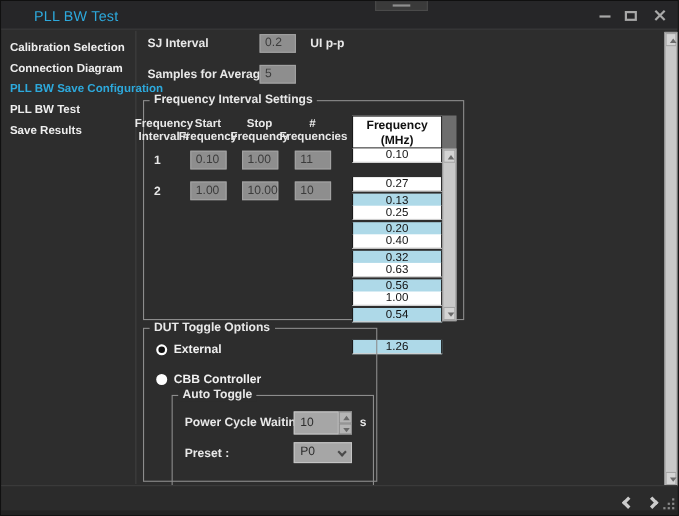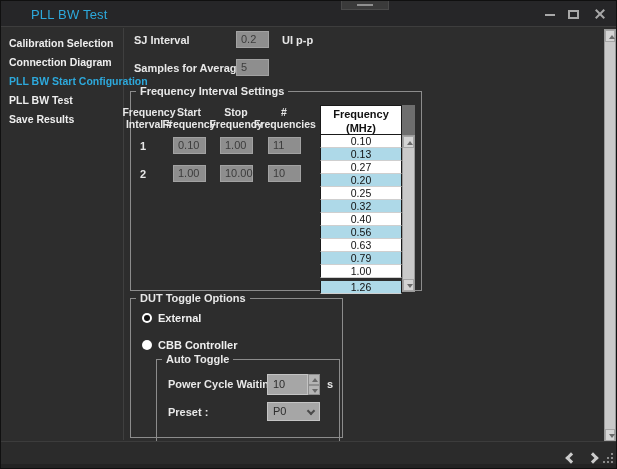--- a/index.html
+++ b/index.html
@@ -44,21 +44,21 @@
 
   
   .freq-table{ position:absolute; left:189px; top:13px; width:95px; }
   .ft-header{ position:absolute; left:0; top:0; width:82px; height:30px; background:#ffffff;
               border:1px solid #1a1a1a; color:#111; font-size:11px; font-weight:700;
               text-align:center; line-height:14px; padding-top:1px; }
   .ft-row{ position:absolute; left:0; width:82px; height:13px; background:#ffffff;
            border-left:1px solid #1a1a1a; border-right:1px solid #1a1a1a;
            border-bottom:1px solid #cfcfcf; color:#111; font-size:10.5px;
            text-align:center; line-height:12px; cursor:default; }
-  .ft-row.alt{ background:#aed9e8; }
+  .ft-row.alt{ background:#aed9e8;margin-top:28px; }
   .ft-sb-headgap{ position:absolute; left:82px; top:0; width:13px; height:30px; background:#6e6e6e; }
   .ft-sb{ position:absolute; left:82px; top:30px; width:13px; background:#c9c9c9; border:1px solid #9a9a9a; }
   .sb-btn{ position:absolute; left:0; width:11px; height:12px; background:#d4d4d4;
            border:1px solid #a5a5a5; }
   .tri-up{ position:absolute; left:2.5px; top:4px; width:0; height:0;
            border-left:3px solid transparent; border-right:3px solid transparent; border-bottom:4px solid #6a6a6a; }
   .tri-down{ position:absolute; left:2.5px; top:4px; width:0; height:0;
            border-left:3px solid transparent; border-right:3px solid transparent; border-top:4px solid #6a6a6a; }
 
   
@@ -113,21 +113,21 @@
         <span class="maxrect"></span>
       </span>
     <span class="winbtn close">
         <span class="x-icon"></span>
       </span>
   </div>
 
   <div class="sidebar">
     <div class="side-item" style="top:9px">Calibration Selection</div>
     <div class="side-item" style="top:28px">Connection Diagram</div>
-    <div class="side-item active" style="top:47px">PLL BW Start Configuration</div>
+    <div class="side-item active" style="top:47px">PLL BW Save Configuration</div>
     <div class="side-item" style="top:66px">PLL BW Test</div>
     <div class="side-item" style="top:85px">Save Results</div>
   </div>
 
   <div class="lbl" style="left:133px; top:33px">SJ Interval</div>
   <div class="field" style="left:235px; top:30px">0.2</div>
   <div class="lbl" style="left:281px; top:33px">UI p-p</div>
 
   <div class="lbl" style="left:133px; top:61px">Samples for Averaging</div>
   <div class="field" style="left:235px; top:58px">5</div>
@@ -159,21 +159,21 @@
 (MHz)</div>
       <div class="ft-row" style="top:30px">0.10</div>
       <div class="ft-row alt" style="top:43px">0.13</div>
       <div class="ft-row" style="top:56px">0.27</div>
       <div class="ft-row alt" style="top:69px">0.20</div>
       <div class="ft-row" style="top:82px">0.25</div>
       <div class="ft-row alt" style="top:95px">0.32</div>
       <div class="ft-row" style="top:108px">0.40</div>
       <div class="ft-row alt" style="top:121px">0.56</div>
       <div class="ft-row" style="top:134px">0.63</div>
-      <div class="ft-row alt" style="top:147px">0.79</div>
+      <div class="ft-row alt" style="top:147px">0.54</div>
       <div class="ft-row" style="top:160px">1.00</div>
       <div class="ft-row alt" style="top:176px">1.26</div>
       <div class="ft-sb-headgap"></div>
       <div class="ft-sb" style="height:157px">
         <div class="sb-btn" style="top:0">
             <span class="tri-up"></span>
           </div>
         <div class="sb-btn" style="bottom:0">
             <span class="tri-down"></span>
           </div>

